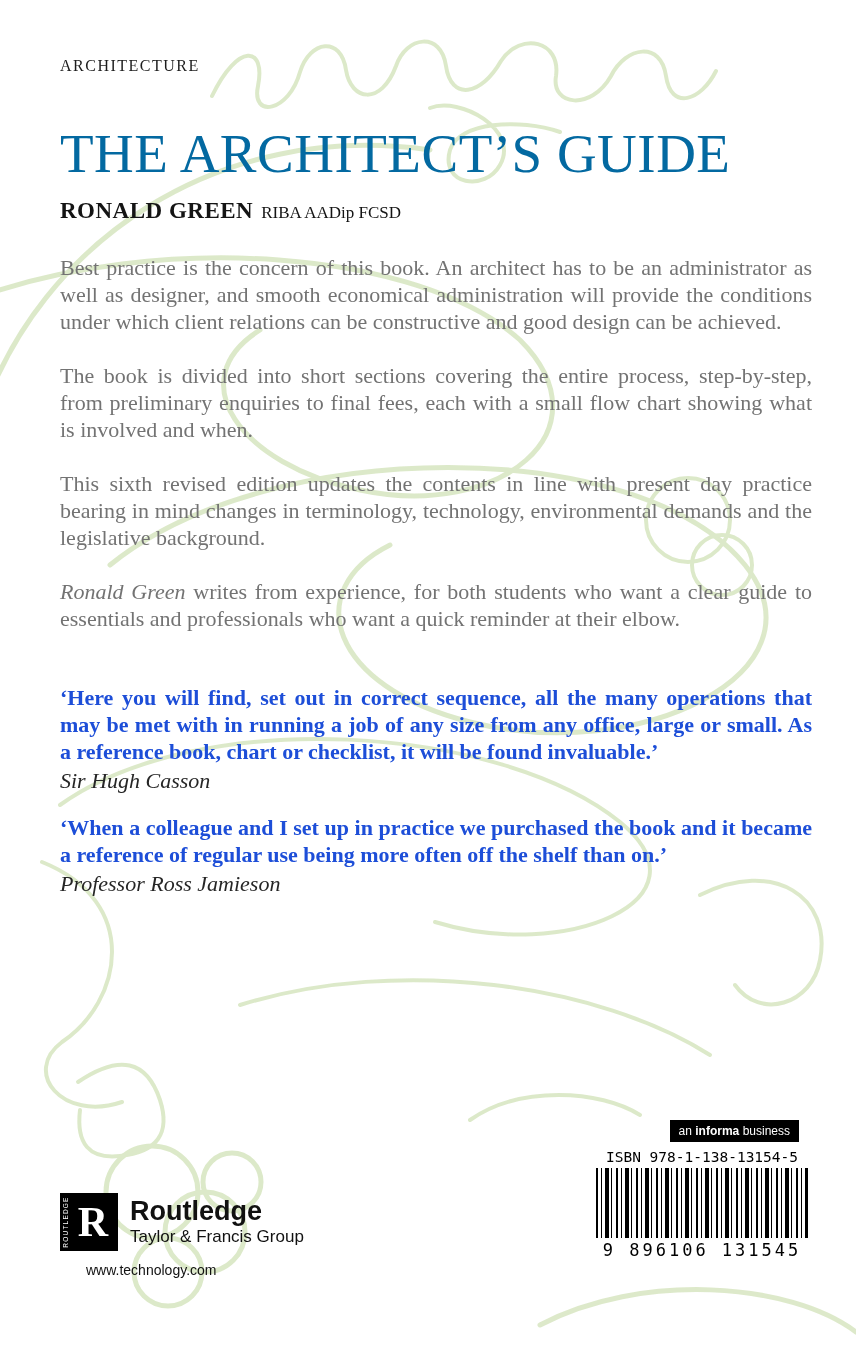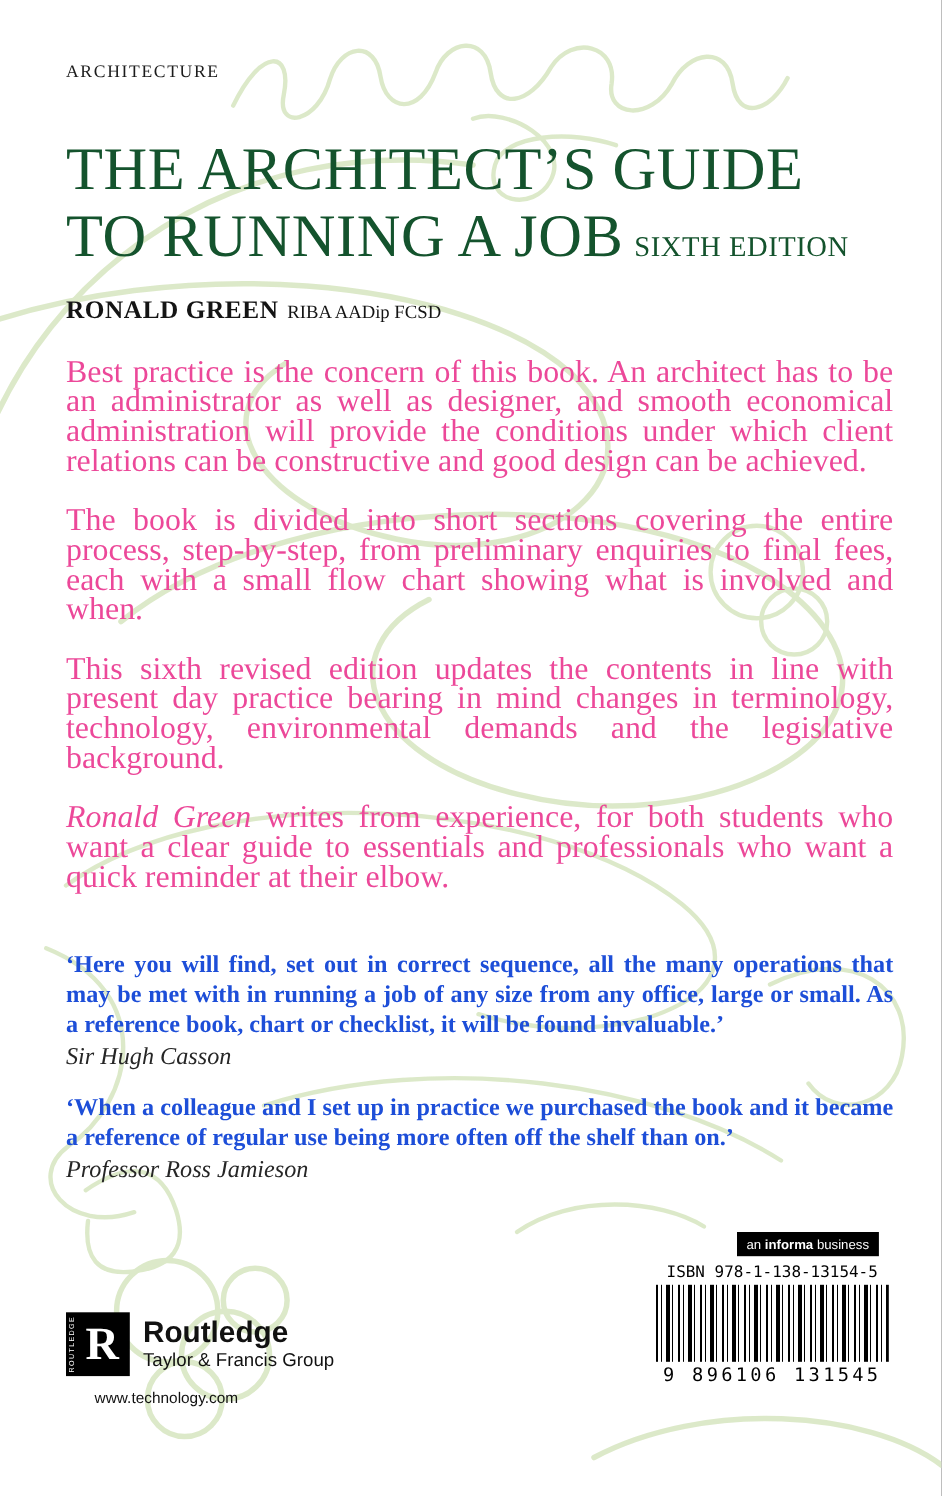--- a/index.html
+++ b/index.html
@@ -19,37 +19,37 @@
     font-size:16px;
     letter-spacing:1.5px;
     color:#1c1c1c;
   }
   .title {
     margin:48px 0 0;
     font-size:55px;
     line-height:61px;
     font-weight:400;
     letter-spacing:0.5px;
-    color:#14532d;
+    color:#0369a1;
   }
   .edition {
     font-size:26px;
     letter-spacing:0.5px;
     margin-left:10px;
   }
   .author-line { margin-top:14px; color:#141414; }
   .author { font-weight:700; font-size:23px; letter-spacing:0.5px; }
   .credentials { font-size:17px; margin-left:8px; }
 
   .body-para {
     margin:16px 0 27px;
-    font-size:29px;
+    font-size:22px;
     line-height:27px;
     text-align:justify;
-    color:#ec4899;
+    color:#737373;
   }
   .body-para.first { margin-top:30px; }
   .body-para .lead-italic { font-style:italic; }
 
   .quote-block { margin-top:20px; }
   .quote-block.first { margin-top:52px; }
   .quote-text {
     margin:0;
     font-weight:700;
     font-size:22px;
@@ -176,21 +176,20 @@
       <path stroke-width="4" d="M600,1196 C620,1162 650,1166 645,1196 C640,1221 670,1216 680,1186 C690,1161 716,1161 716,1191 C716,1216 741,1211 756,1186"></path>
     </g>
   </svg>
 
   <div class="content">
 
     <div class="category">ARCHITECTURE</div>
 
     <h1 class="title">
       <span style="display:block">THE ARCHITECT’S GUIDE</span>
-      <span style="display:block"><span>TO RUNNING A JOB</span><span class="edition">SIXTH EDITION</span></span>
     </h1>
 
     <div class="author-line">
       <span class="author">RONALD GREEN</span><span class="credentials">RIBA AADip FCSD</span>
     </div>
 
     <p class="body-para first">Best practice is the concern of this book. An architect has to be an administrator as well as designer, and smooth economical administration will provide the conditions under which client relations can be constructive and good design can be achieved.</p>
     <p class="body-para">The book is divided into short sections covering the entire process, step-by-step, from preliminary enquiries to final fees, each with a small flow chart showing what is involved and when.</p>
     <p class="body-para">This sixth revised edition updates the contents in line with present day practice bearing in mind changes in terminology, technology, environmental demands and the legislative background.</p>
     <p class="body-para"><span class="lead-italic">Ronald Green</span><span> writes from experience, for both students who want a clear guide to essentials and professionals who want a quick reminder at their elbow.</span></p>

